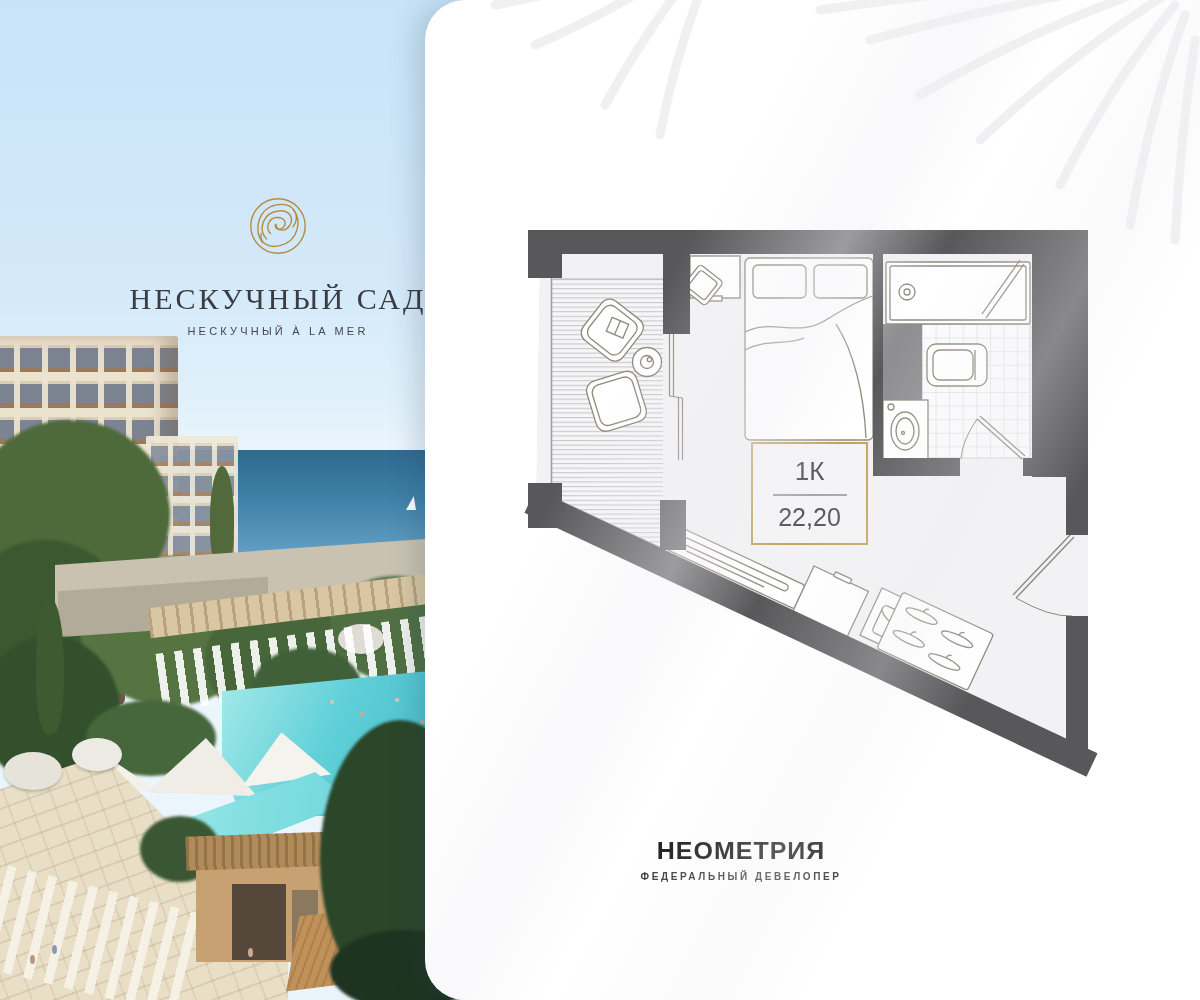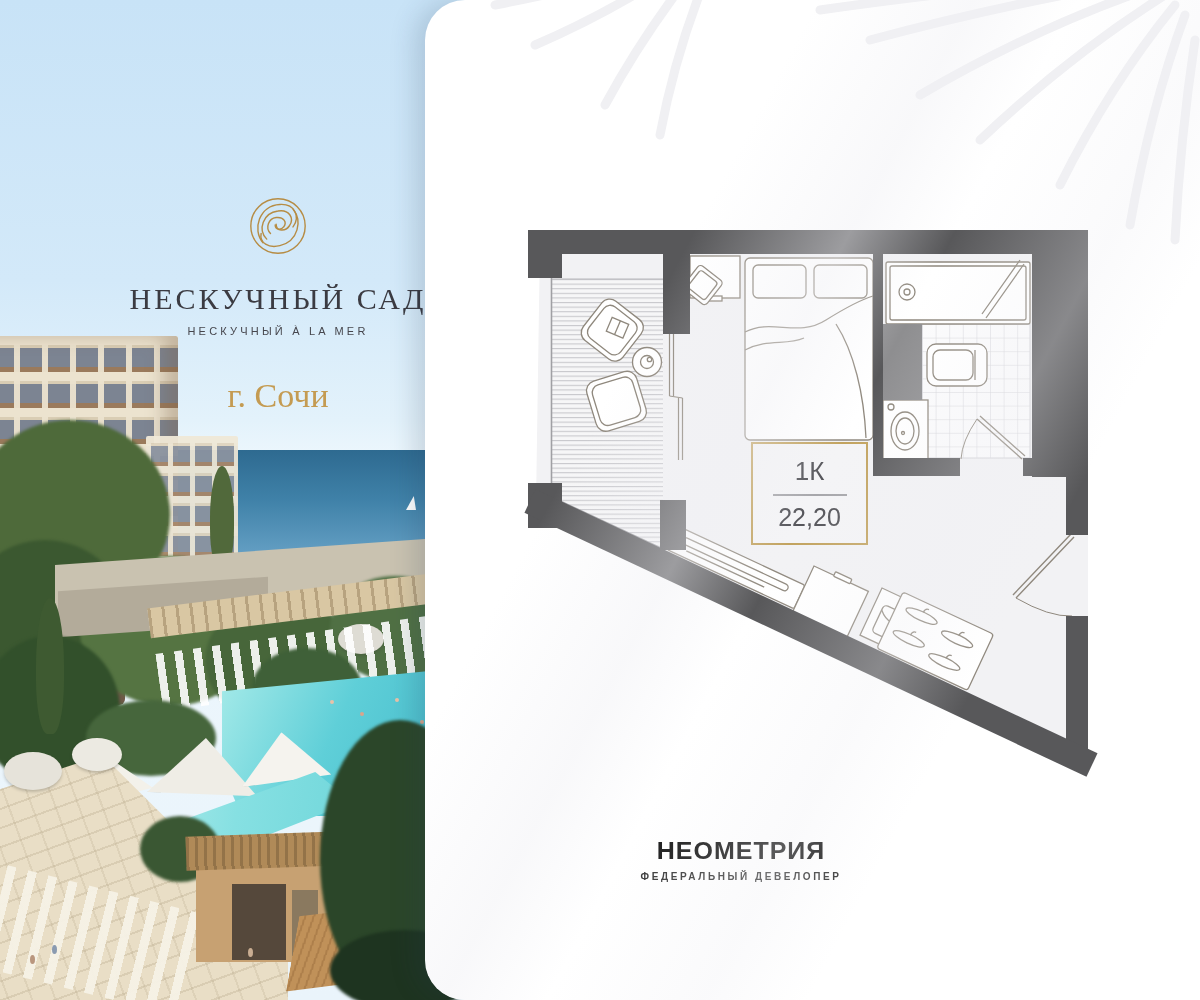--- a/index.html
+++ b/index.html
@@ -158,21 +158,20 @@
         <g fill="none" stroke="#b68c44" stroke-width="1.5" stroke-linecap="round">
           <circle cx="32" cy="32" r="29"></circle>
           <path d="M16,50 C4,36 12,10 34,9 C50,8 56,22 48,33"></path>
           <path d="M20,46 C10,36 16,18 32,16 C44,14 50,24 44,32 C40,38 30,38 30,30"></path>
           <path d="M24,40 C18,34 22,24 30,23 C38,22 42,28 38,33 C35,37 29,36 29,31"></path>
           <path d="M48,14 C58,26 54,48 34,53 C22,56 12,50 14,40"></path>
         </g>
       </svg>
       <div class="brand-title">НЕСКУЧНЫЙ САД</div>
       <div class="brand-tagline">НЕСКУЧНЫЙ À LA MER</div>
-      <div class="brand-city">г. Сочи</div>
     </div>
   </div>
 
   <div class="card">
 
     <svg class="palm" width="760" height="300" viewBox="0 0 760 300">
       <g fill="none" stroke="#f0f0f3" stroke-width="9" stroke-linecap="round">
         <path d="M720,-15 Q600,25 480,95"></path>
         <path d="M725,-5 Q630,55 540,140"></path>
         <path d="M735,5 Q670,85 620,185"></path>

